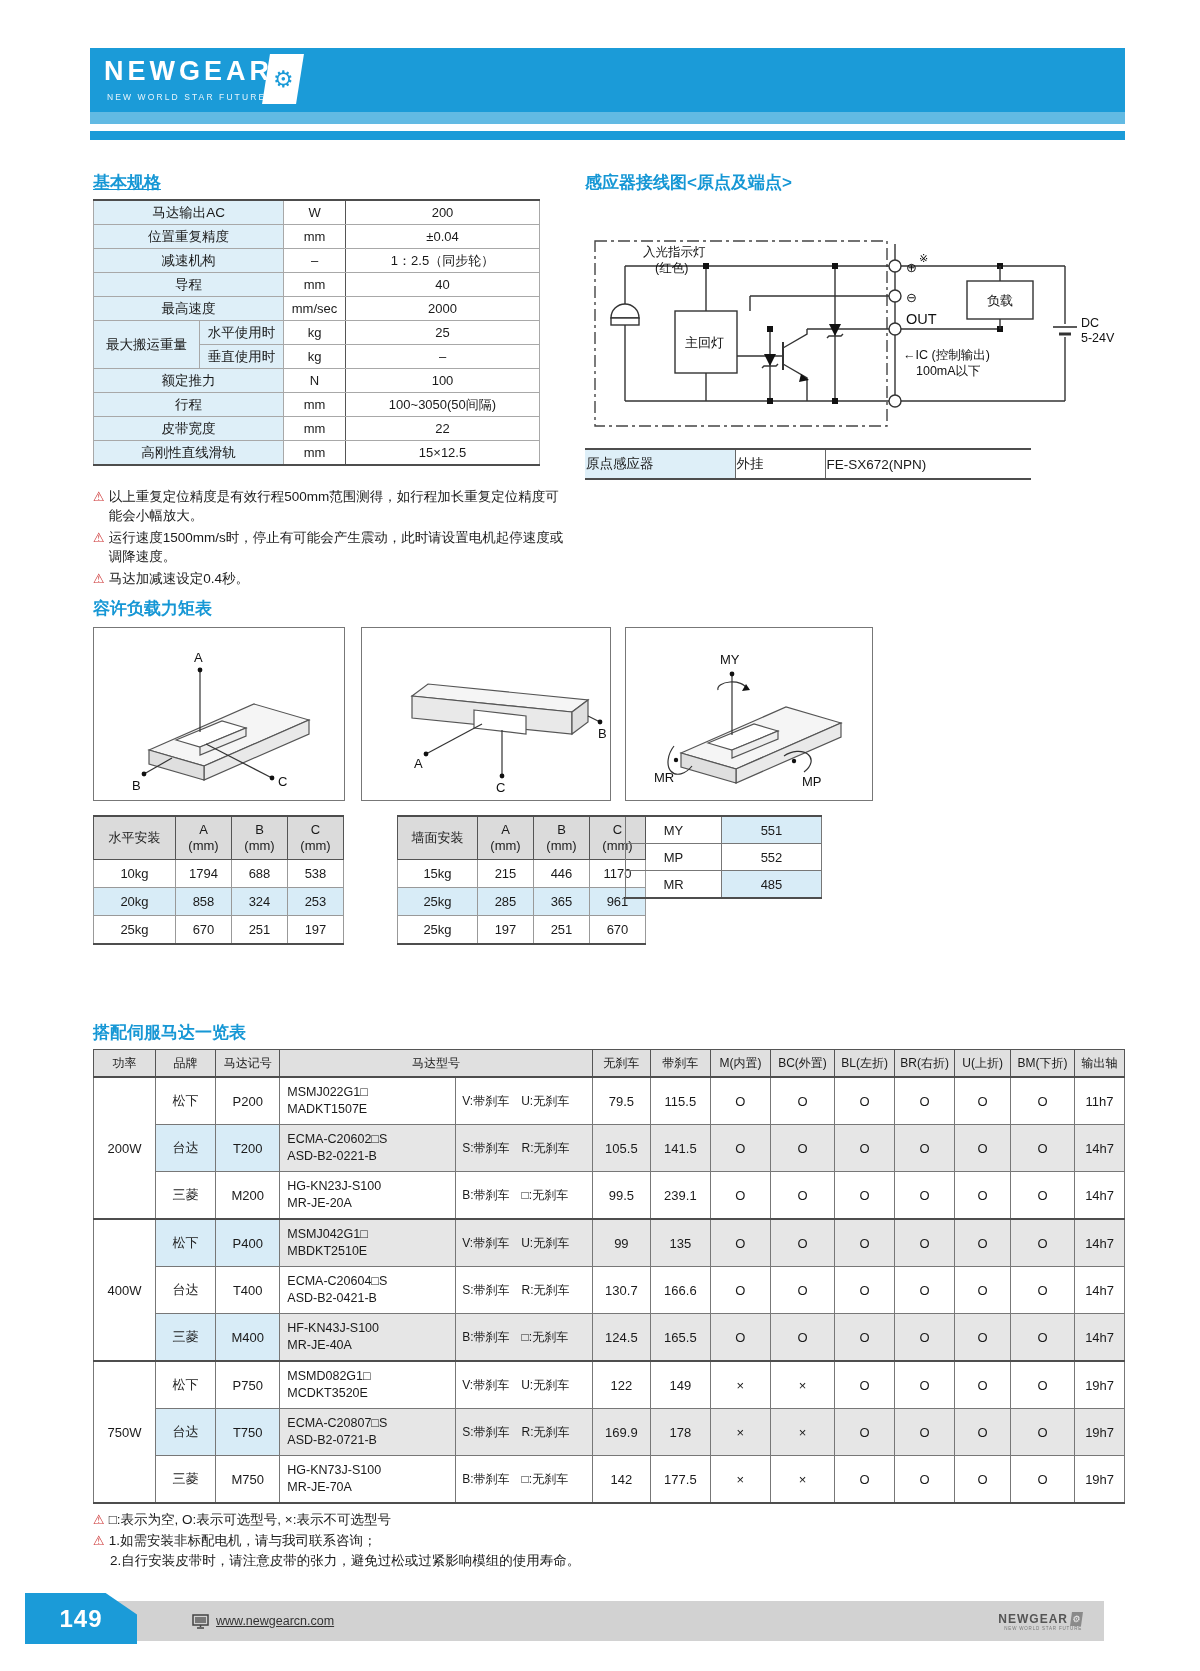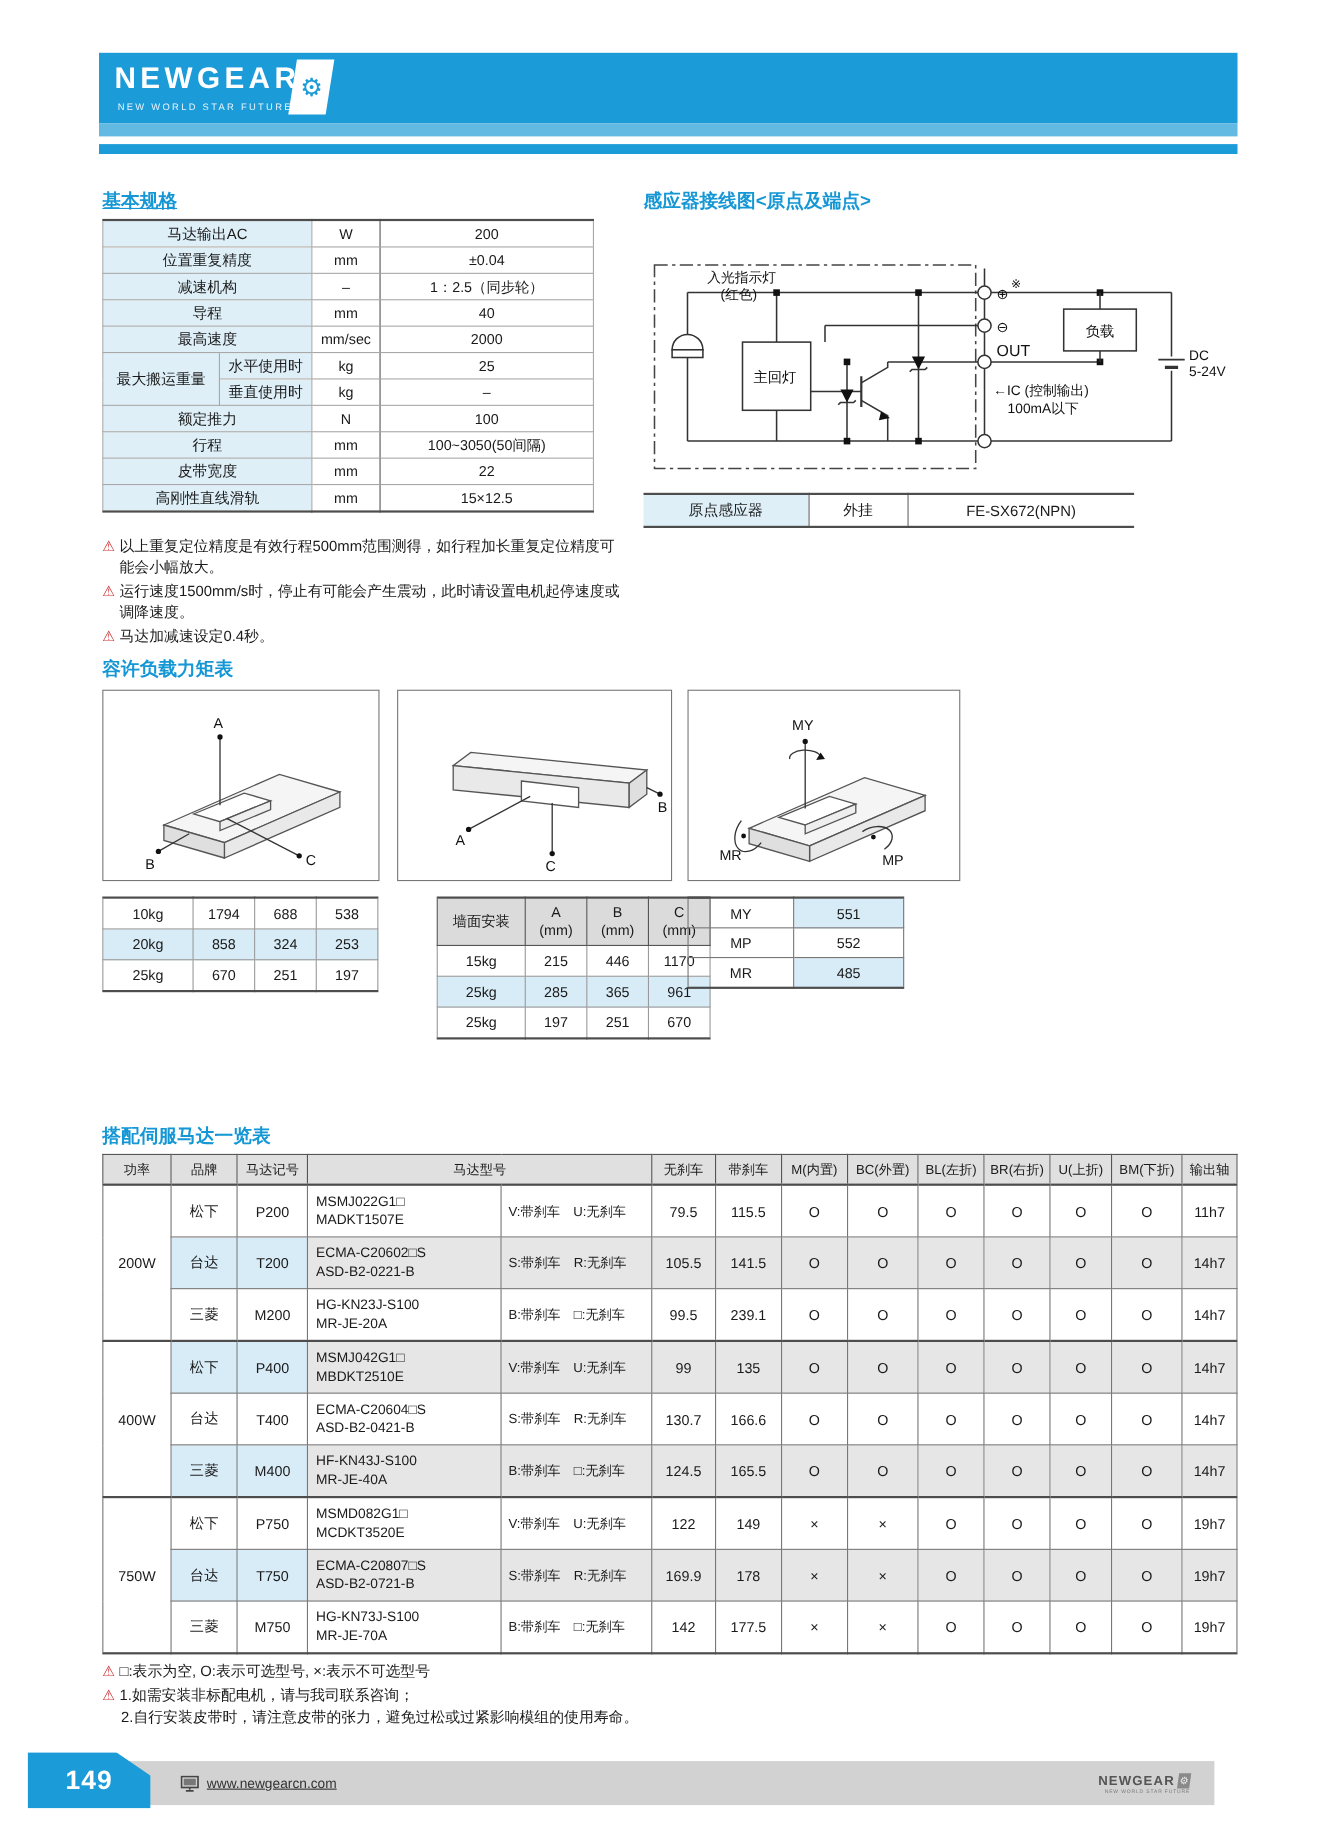--- a/index.html
+++ b/index.html
@@ -30,21 +30,21 @@
   .spec-table td.lbl{background:#DEEFF8;font-size:13.5px;}
   .spec-table td.unit{border-right:1.5px solid #555;}
 
   
   .note{display:flex;align-items:flex-start;margin-bottom:4px;width:478px;}
   .warn-icon{color:#C33;font-size:13px;line-height:18px;margin-right:4px;flex:0 0 auto;}
   .note-text{font-size:13.5px;line-height:18.5px;}
 
   
   .sensor-table{width:446px;border-top:2px solid #4d4d4d;border-bottom:2px solid #4d4d4d;}
-  .sensor-table td{border-left:1px solid #666;border-right:1px solid #666;height:26px;font-size:13.5px;text-align:center;}
+  .sensor-table td{border-left:1px solid #666;border-right:1px solid #666;height:26px;font-size:13.5px;}
   .sensor-table td:first-child{background:#DEEFF8;border-left:none;}
   .sensor-table td:last-child{border-right:none;}
   svg text{font-family:"Liberation Sans","DejaVu Sans",sans-serif;}
 
   
   .diag-box{border:1px solid #777;background:#fff;}
   .mt{border:1px solid #555;border-top:2px solid #4d4d4d;border-bottom:2px solid #4d4d4d;}
   .mt th{background:#DBDBDB;border:1px solid #555;font-size:13px;font-weight:normal;height:40px;line-height:16px;}
   .mt td{border:1px solid #999;height:25px;font-size:13px;text-align:center;}
   .mt tr.shade td{background:#D8ECF7;}
@@ -62,21 +62,21 @@
   .servo-table tr.shaded td.c-blue{background:#D8ECF7;}
   .servo-table tr td.power{background:#fff;}
   .servo-table tr.group-start td{border-top:2px solid #4d4d4d;}
 
   
   .footer-bar{left:104px;top:1601px;width:1000px;height:40px;background:#D2D2D2;display:flex;align-items:center;}
   .page-badge{left:25px;top:1593px;width:112px;height:51px;background:#1B9BD8;
     clip-path:polygon(0 0,72% 0,100% 42%,100% 100%,0 100%);
     display:flex;align-items:center;justify-content:center;z-index:2;}
   .page-badge span{color:#fff;font-size:24px;font-weight:bold;letter-spacing:1px;}
-  .site-link{display:flex;align-items:center;margin-left:60px;}
+  .site-link{display:flex;align-items:center;margin-left:88px;}
   .site-link a{font-size:12.5px;color:#333;text-decoration:underline;margin-left:7px;}
   .footer-brand{margin-left:auto;margin-right:22px;text-align:right;color:#5a5a5a;}
   .footer-brand .fb-row{display:flex;align-items:center;justify-content:flex-end;}
   .fb-name{font-size:12px;font-weight:bold;letter-spacing:1px;color:#555;}
   .fb-gear{display:inline-block;width:11px;height:14px;background:#8a8a8a;color:#eee;font-size:9px;line-height:14px;text-align:center;margin-left:3px;transform:skewX(-8deg);}
   .fb-tag{font-size:4.5px;letter-spacing:0.8px;color:#777;}
 </style>
 </head>
 <body>
 
@@ -323,20 +323,35 @@
 </div>
 
 <table class="abs mt" style="left:93px;top:815px;width:250px;">
   <colgroup>
       <col style="width:82px">
       <col style="width:56px">
       <col style="width:56px">
       <col style="width:56px">
     </colgroup>
   <tbody>
+      <tr>
+    <th>水平安装</th>
+    <th>
+          <div>A</div>
+          <div>(mm)</div>
+        </th>
+    <th>
+          <div>B</div>
+          <div>(mm)</div>
+        </th>
+    <th>
+          <div>C</div>
+          <div>(mm)</div>
+        </th>
+  </tr>
   <tr>
         <td>10kg</td>
         <td>1794</td>
         <td>688</td>
         <td>538</td>
       </tr>
   <tr class="shade">
         <td>20kg</td>
         <td>858</td>
         <td>324</td>

